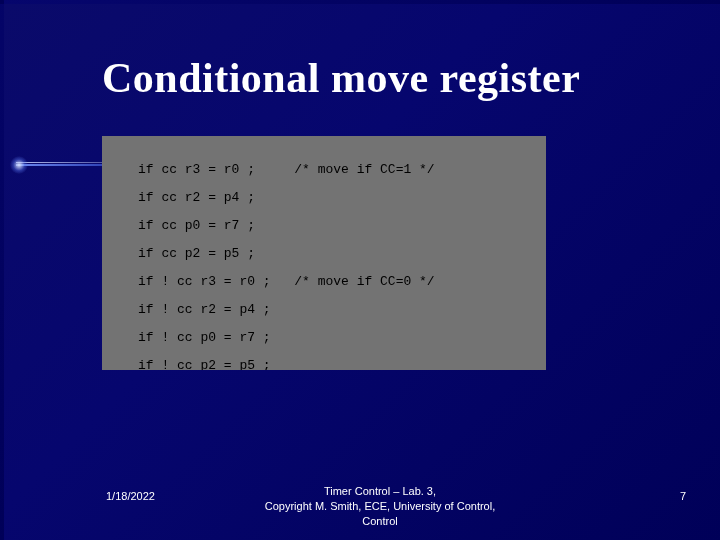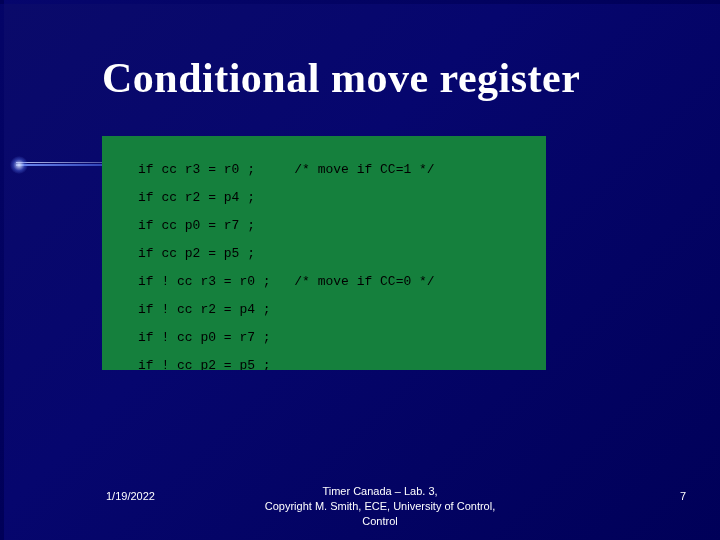--- a/index.html
+++ b/index.html
@@ -50,21 +50,21 @@
     font-size: 42px;
     font-weight: bold;
     letter-spacing: 0.5px;
   }
   .codebox {
     position: absolute;
     top: 120px;
     left: 86px;
     width: 444px;
     height: 234px;
-    background: #15803d;
+    background: #737373;
     padding: 18px 10px 10px 28px;
     font-family: "Courier New", Courier, monospace;
     font-size: 13px;
     line-height: 1.85;
     color: #000000;
     white-space: pre;
     overflow: hidden;
   }
   .codebox .row { display:block; }
   .footer {
@@ -105,22 +105,22 @@
   <div class="dot"></div>
 </div>
 
 <div class="slide">
 
   <div class="title">Conditional move register</div>
 
   <div class="codebox"><span class="row"><span>if cc r3 = r0 ;</span>    <span>/* move if CC=1 */</span></span><span class="row"><span>if cc r2 = p4 ;</span></span><span class="row"><span>if cc p0 = r7 ;</span></span><span class="row"><span>if cc p2 = p5 ;</span></span><span class="row"><span>if ! cc r3 = r0 ;</span>  <span>/* move if CC=0 */</span></span><span class="row"><span>if ! cc r2 = p4 ;</span></span><span class="row"><span>if ! cc p0 = r7 ;</span></span><span class="row"><span>if ! cc p2 = p5 ;</span></span></div>
 
   <div class="footer">
-    <div class="date">1/19/2022</div>
+    <div class="date">1/18/2022</div>
     <div class="center">
-      <span>Timer Canada – Lab. 3,</span><br>
+      <span>Timer Control – Lab. 3,</span><br>
       <span>Copyright M. Smith, ECE, University of Control,</span><br>
       <span>Control</span>
     </div>
     <div class="pagenum">7</div>
   </div>
 
 </div>
 
 </body></html>

